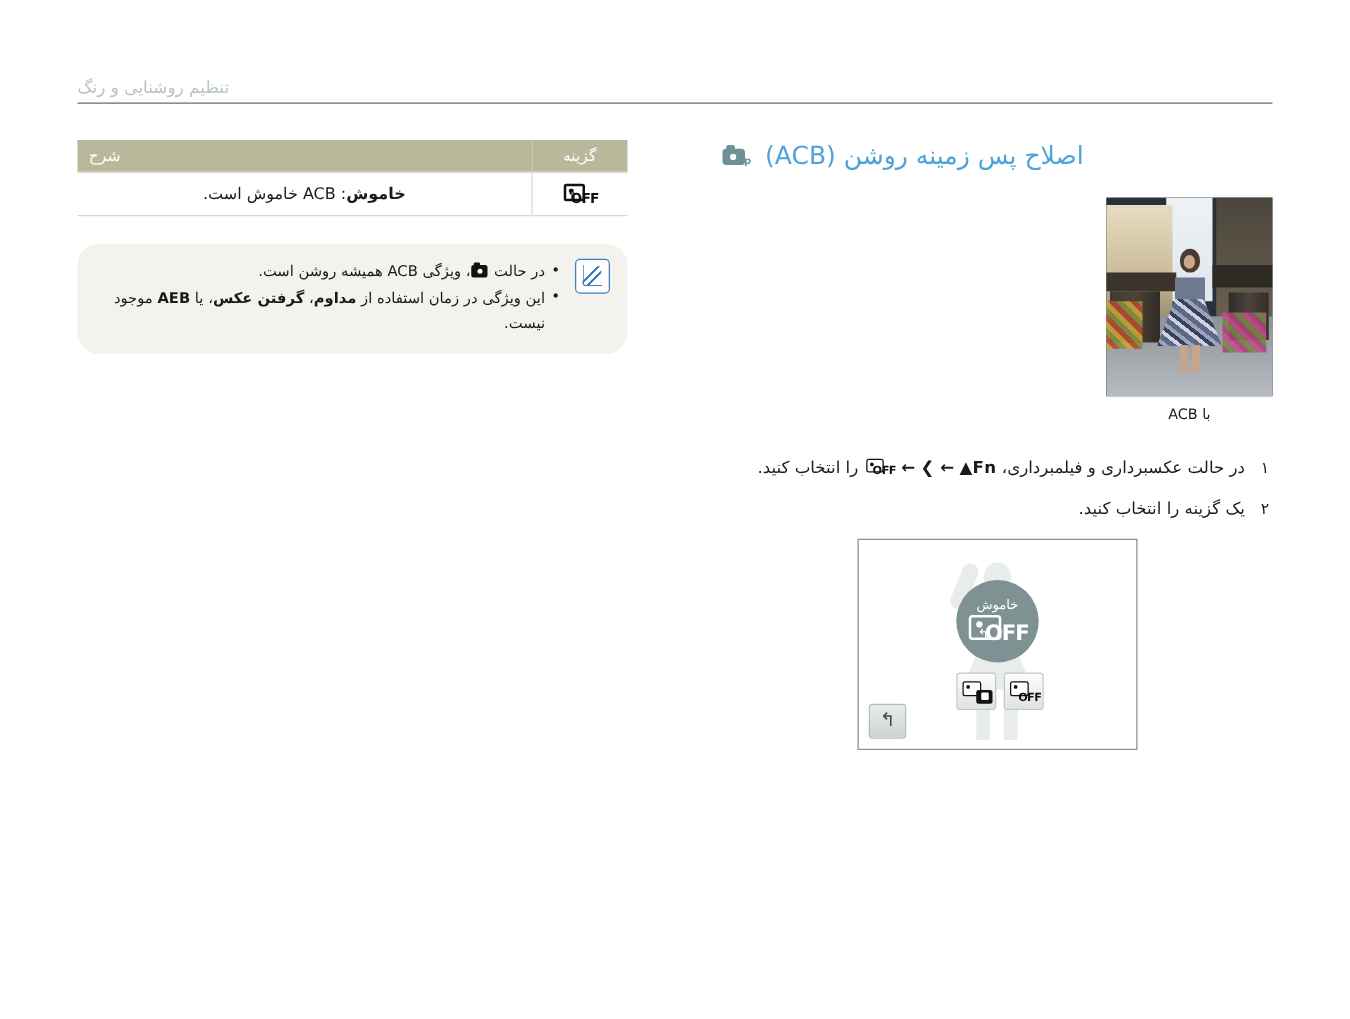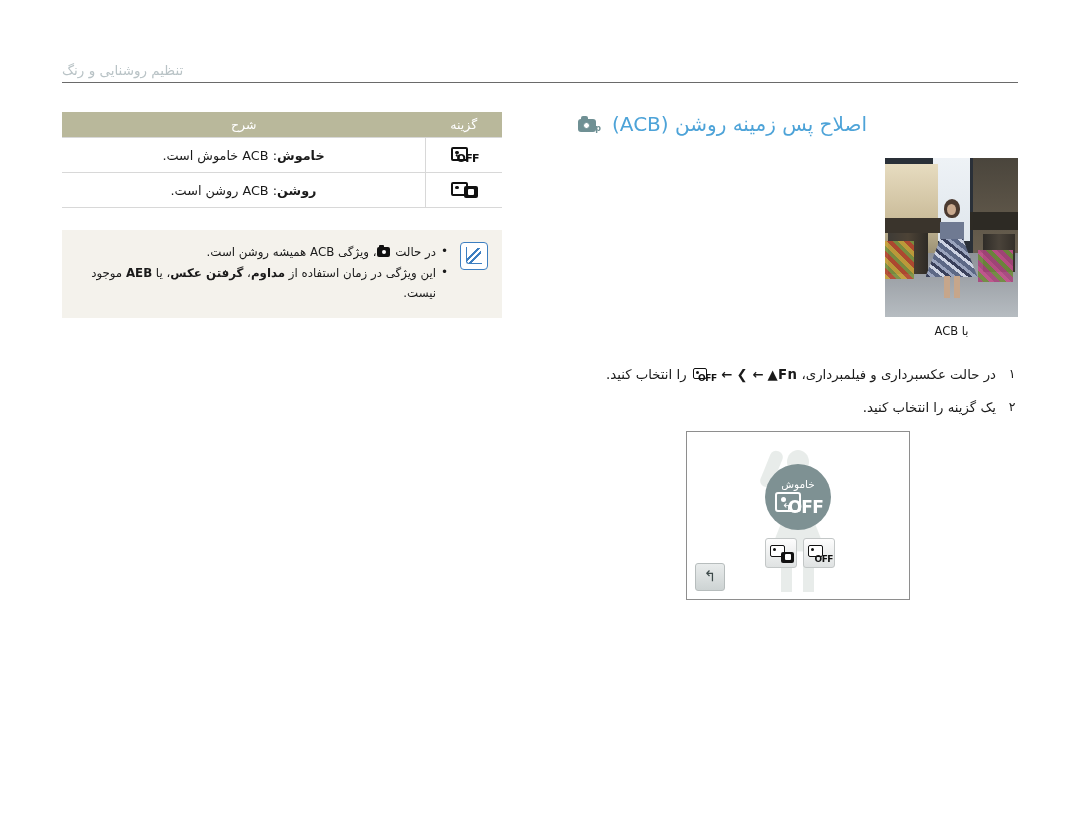--- a/index.html
+++ b/index.html
@@ -427,21 +427,21 @@
     width: 100%;
     border-collapse: collapse;
     direction: rtl;
   }
   table.opt-table thead th {
     background: #b9b89b;
     color: #ffffff;
     font-size: 12.5px;
     font-weight: normal;
     padding: 5px 9px;
-    text-align: center;
+    text-align: left;
     border: none;
   }
   table.opt-table thead th.th-opt {
     width: 58px;
     text-align: center;
   }
   table.opt-table tbody td {
     border-bottom: 1px solid #d8d8d8;
     padding: 7px 9px;
     font-size: 12.8px;
@@ -496,20 +496,21 @@
   
   .note-box {
     margin-top: 22px;
     background: #f4f2ec;
     padding: 12px 14px 14px 14px;
     display: flex;
     flex-direction: row;
     gap: 12px;
     align-items: flex-start;
     direction: rtl;
+    border-radius: 17px;
   }
   .note-icon {
     flex: none;
     width: 26px; height: 26px;
     border: 1.6px solid #3d7fc1;
     border-radius: 4px;
     background: #ffffff;
     position: relative;
   }
   .note-icon::before {
@@ -702,30 +703,20 @@
         <tr>
           <td class="td-icon">
             <span class="tbl-icon">
               <span class="tf"></span><span class="td2"></span><span class="tarrow">↰</span><span class="toff">OFF</span>
             </span>
           </td>
           <td>
             <span class="td-label">خاموش</span><span>:</span><span> ACB خاموش است.</span>
           </td>
         </tr>
-        <tr>
-          <td class="td-icon">
-            <span class="tbl-icon">
-              <span class="tf"></span><span class="td2"></span><span class="timg"></span>
-            </span>
-          </td>
-          <td>
-            <span class="td-label">روشن</span><span>:</span><span> ACB روشن است.</span>
-          </td>
-        </tr>
       </tbody>
     </table>
 
     <div class="note-box">
       <span class="note-icon"></span>
       <ul class="note-list">
         <li>
           <span>در حالت </span><span class="mini-cam"></span><span>، ویژگی ACB همیشه روشن است.</span>
         </li>
         <li>

